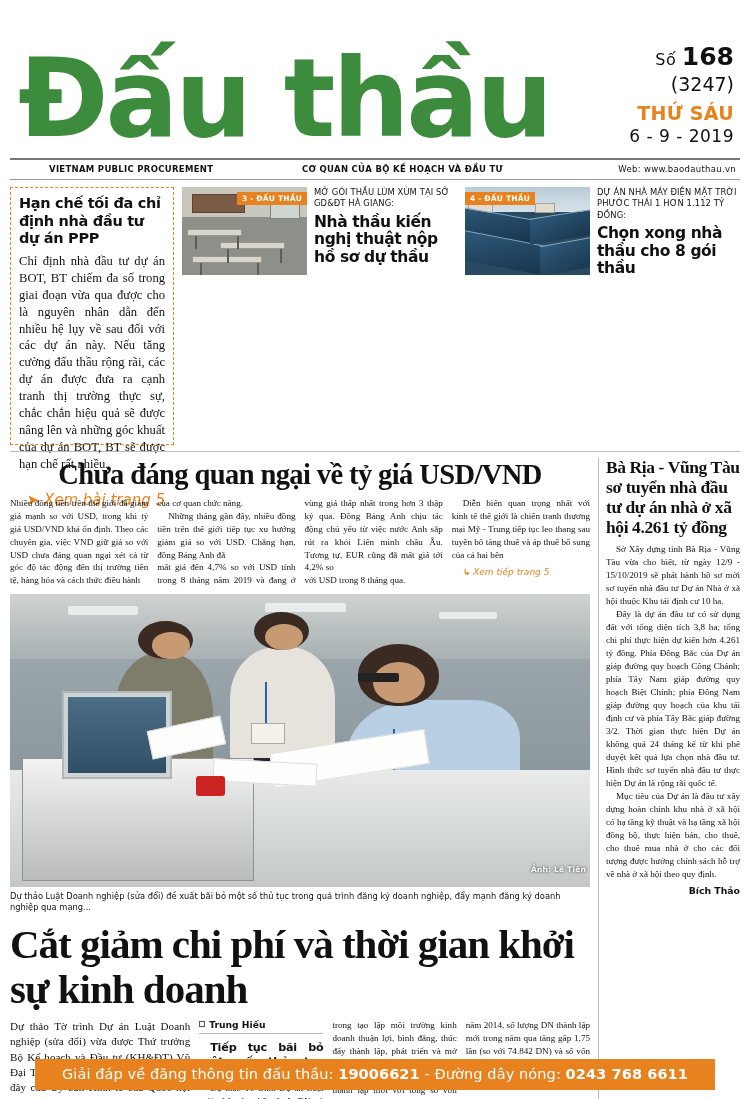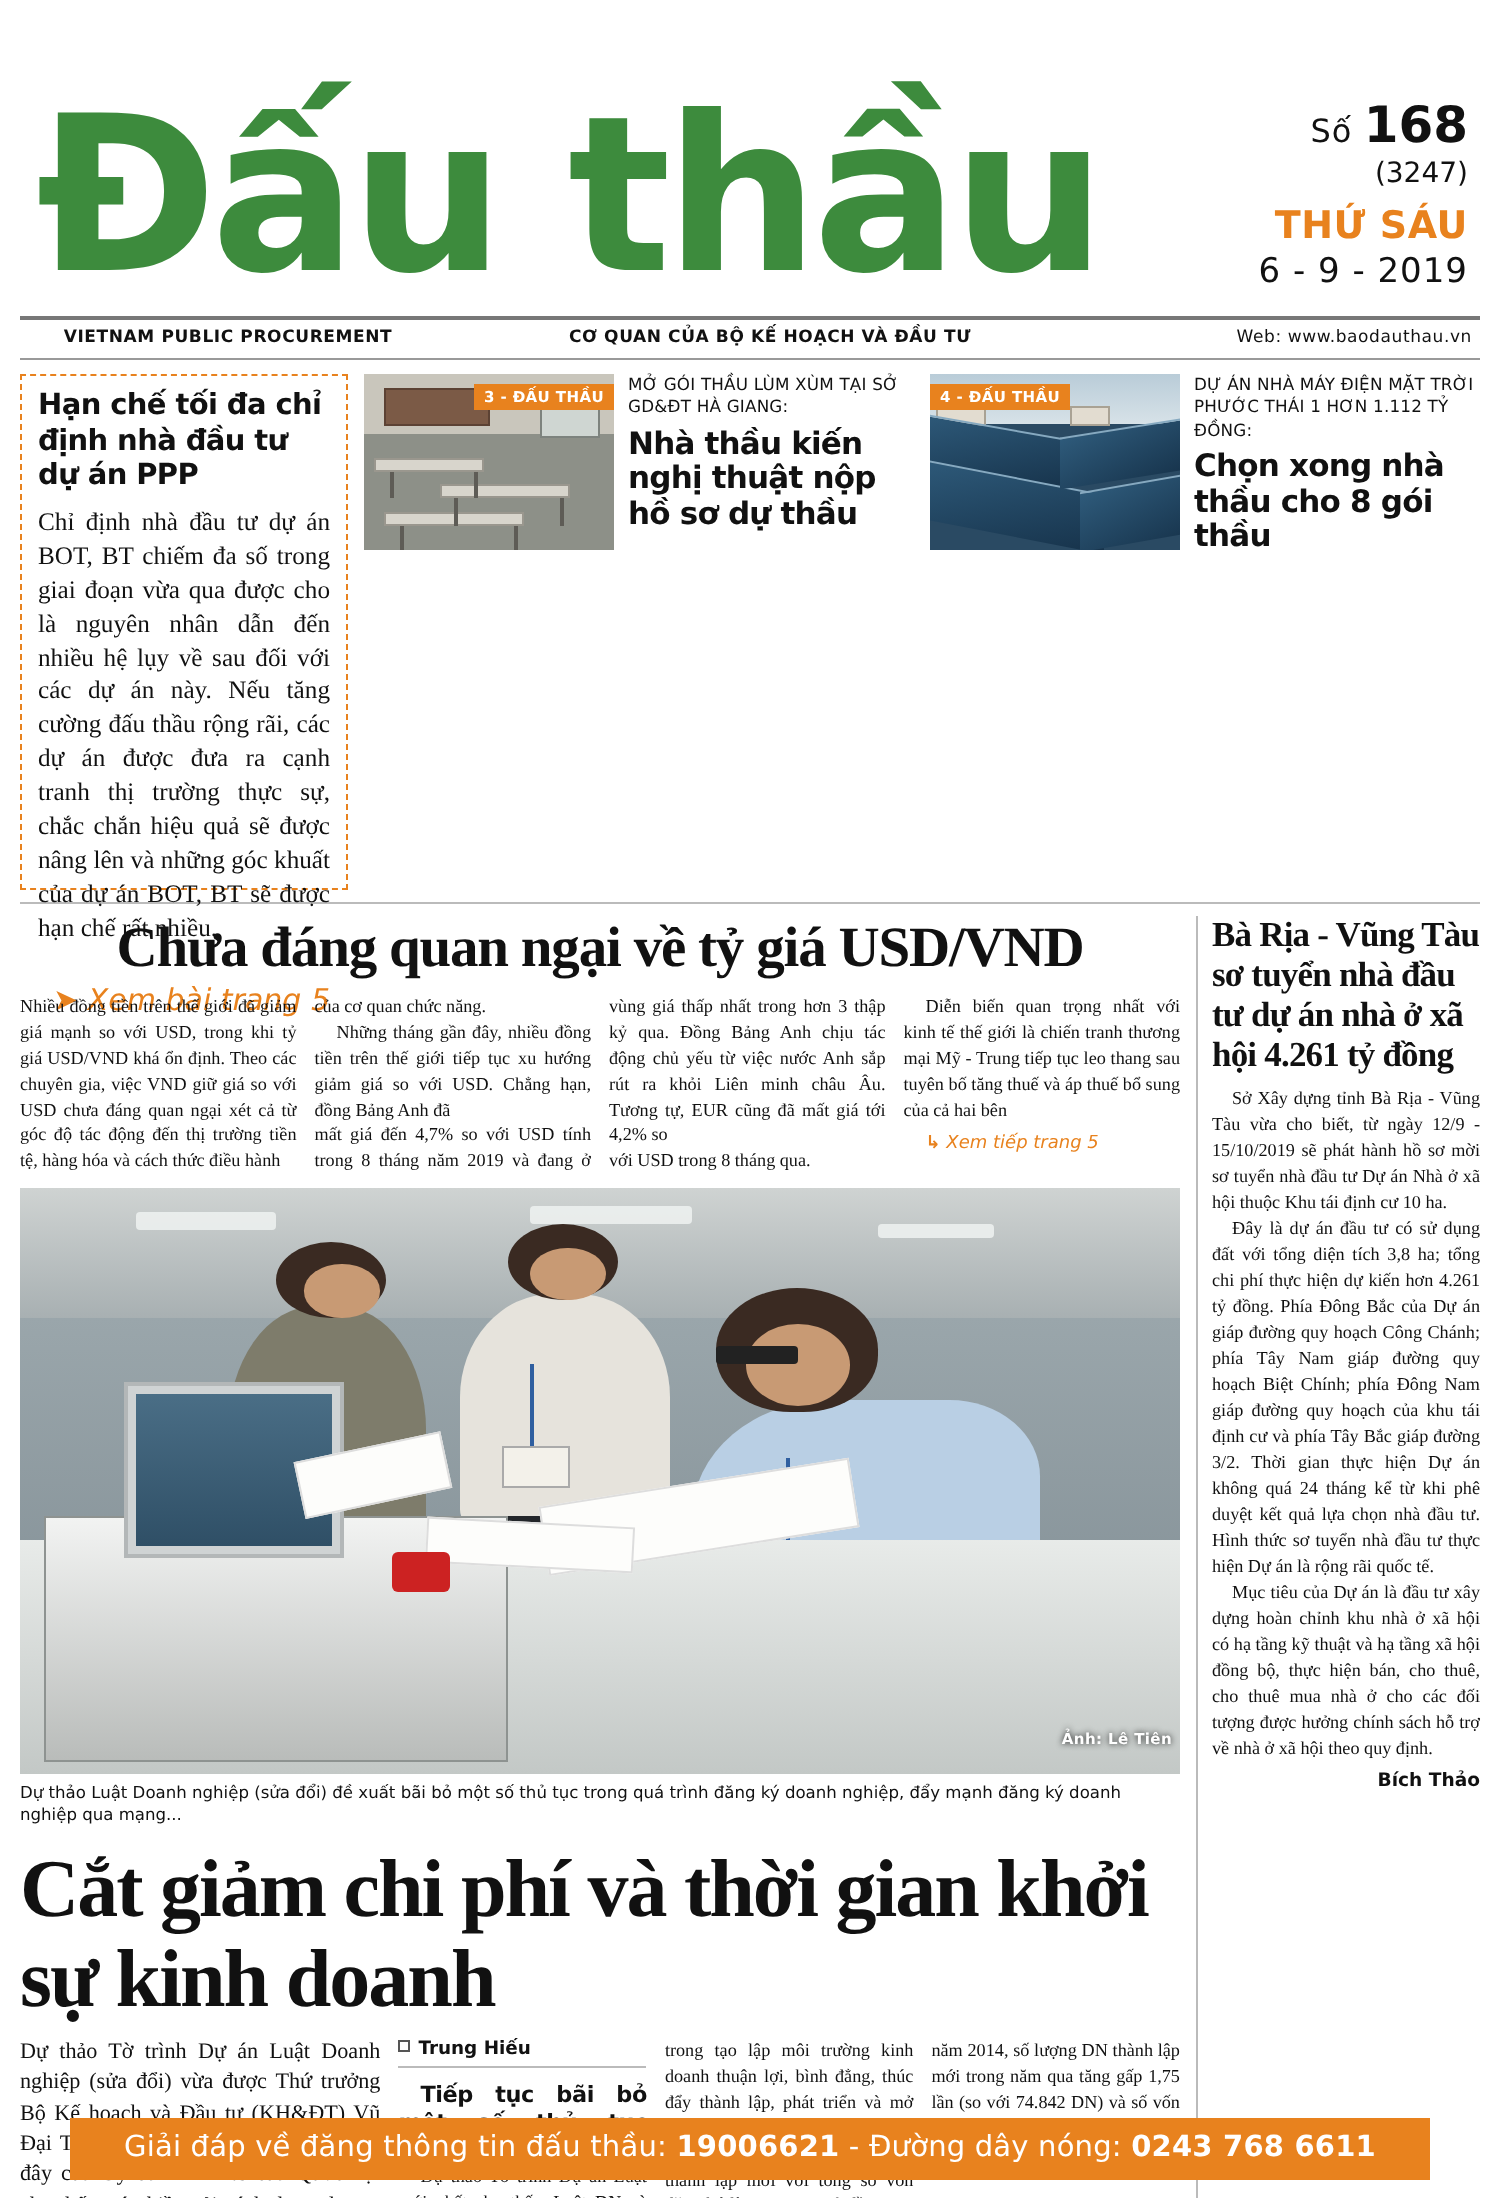--- a/index.html
+++ b/index.html
@@ -22,35 +22,35 @@
     font-size: 108px;
     line-height: 0.98;
     color: #3d8b3d;
     letter-spacing: -3px;
     white-space: nowrap;
   }
   .issue-block { width: 160px; text-align: right; padding-right: 6px; padding-bottom: 6px;
                  font-family: "DejaVu Sans", sans-serif; }
   .issue-line { font-size: 16px; color: #111; letter-spacing: .5px; }
   .issue-line b { font-size: 25px; font-weight: 700; letter-spacing: 0; }
-  .issue-sub { font-size: 14px; color: #111; margin-top: 2px; }
+  .issue-sub { font-size: 19px; color: #111; margin-top: 2px; }
   .issue-day { font-size: 19px; font-weight: 700; color: #e8821e; margin-top: 7px; letter-spacing: .3px; }
   .issue-date { font-size: 17px; color: #111; margin-top: 2px; letter-spacing: .5px; }
 
   .subbar {
     border-top: 2px solid #777;
     border-bottom: 1px solid #999;
     margin-top: 6px;
     padding: 4px 4px 5px 4px;
     display: flex; align-items: center;
     font-family: "DejaVu Sans", sans-serif;
     font-size: 8.5px; font-weight: 700;
     letter-spacing: .3px;
   }
-  .subbar .left { width: 200px; text-align: center; }
+  .subbar .left { width: 200px; text-align: left; margin-left: 35px; }
   .subbar .mid { flex: 1; text-align: center; }
   .subbar .right { width: 180px; text-align: right; font-weight: 400; }
 
   
   .topstrip { display: flex; margin-top: 7px; gap: 8px; height: 258px; }
 
   
   .ppp-box {
     width: 164px;
     border: 1px dashed #e8821e;

